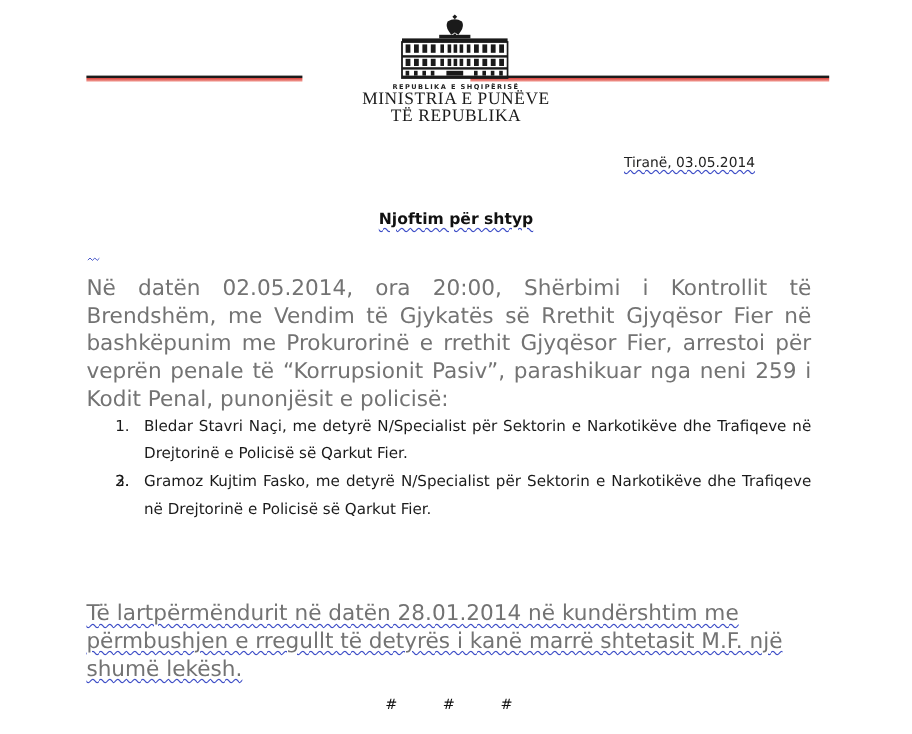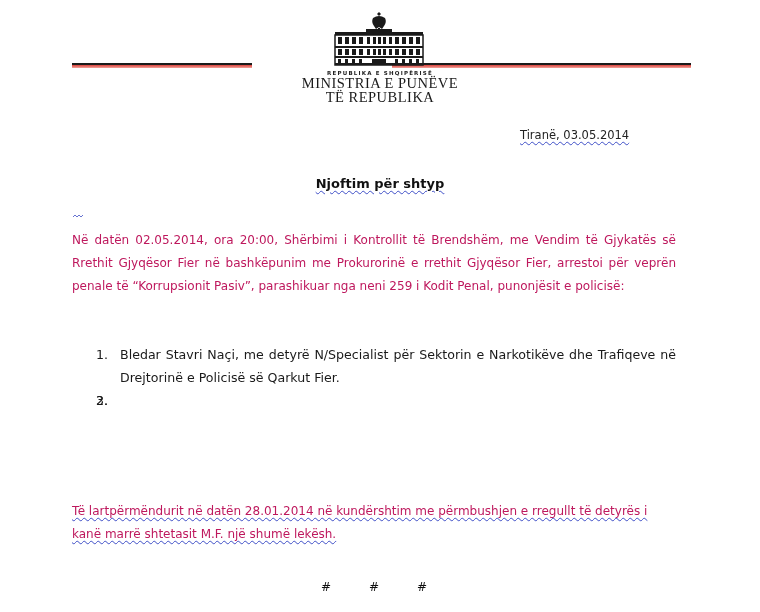--- a/index.html
+++ b/index.html
@@ -96,24 +96,24 @@
     .mark {
       position: absolute;
       left: 73px; top: 214px;
       width: 10px; height: 4px;
     }
     .body-text {
       position: absolute;
       left: 72px;
       width: 604px;
       font-family: "DejaVu Sans", sans-serif;
-      font-size: 12px;
+      font-size: 18px;
       line-height: 23px;
       text-align: justify;
-      color: #be185d;
+      color: #737373;
     }
     .para-1 { top: 229px; }
     .list {
       position: absolute;
       left: 72px; top: 343px;
       width: 604px;
       margin: 0; padding: 0;
       list-style: none;
       font-family: "DejaVu Sans", sans-serif;
       font-size: 12.6px;
@@ -237,20 +237,21 @@
   <ol class="list">
     <li>
       <span class="num">1.</span>
       <span>Bledar Stavri Naçi, me detyrë N/Specialist për Sektorin e Narkotikëve dhe Trafiqeve në Drejtorinë e Policisë së Qarkut Fier.</span>
     </li>
     <li>
       <span class="num">2.</span>
     </li>
     <li>
       <span class="num">3.</span>
+      <span>Gramoz Kujtim Fasko, me detyrë N/Specialist për Sektorin e Narkotikëve dhe Trafiqeve në Drejtorinë e Policisë së Qarkut Fier.</span>
     </li>
   </ol>
 
   <p class="body-text para-2" style="margin:0;">
     <span class="squig">Të lartpërmëndurit në datën 28.01.2014 në kundërshtim me përmbushjen e rregullt të detyrës i kanë marrë shtetasit M.F. një shumë lekësh.</span>
   </p>
 
   <span class="hashes" style="left:321px;">#</span>
   <span class="hashes" style="left:369px;">#</span>
   <span class="hashes" style="left:417px;">#</span>

